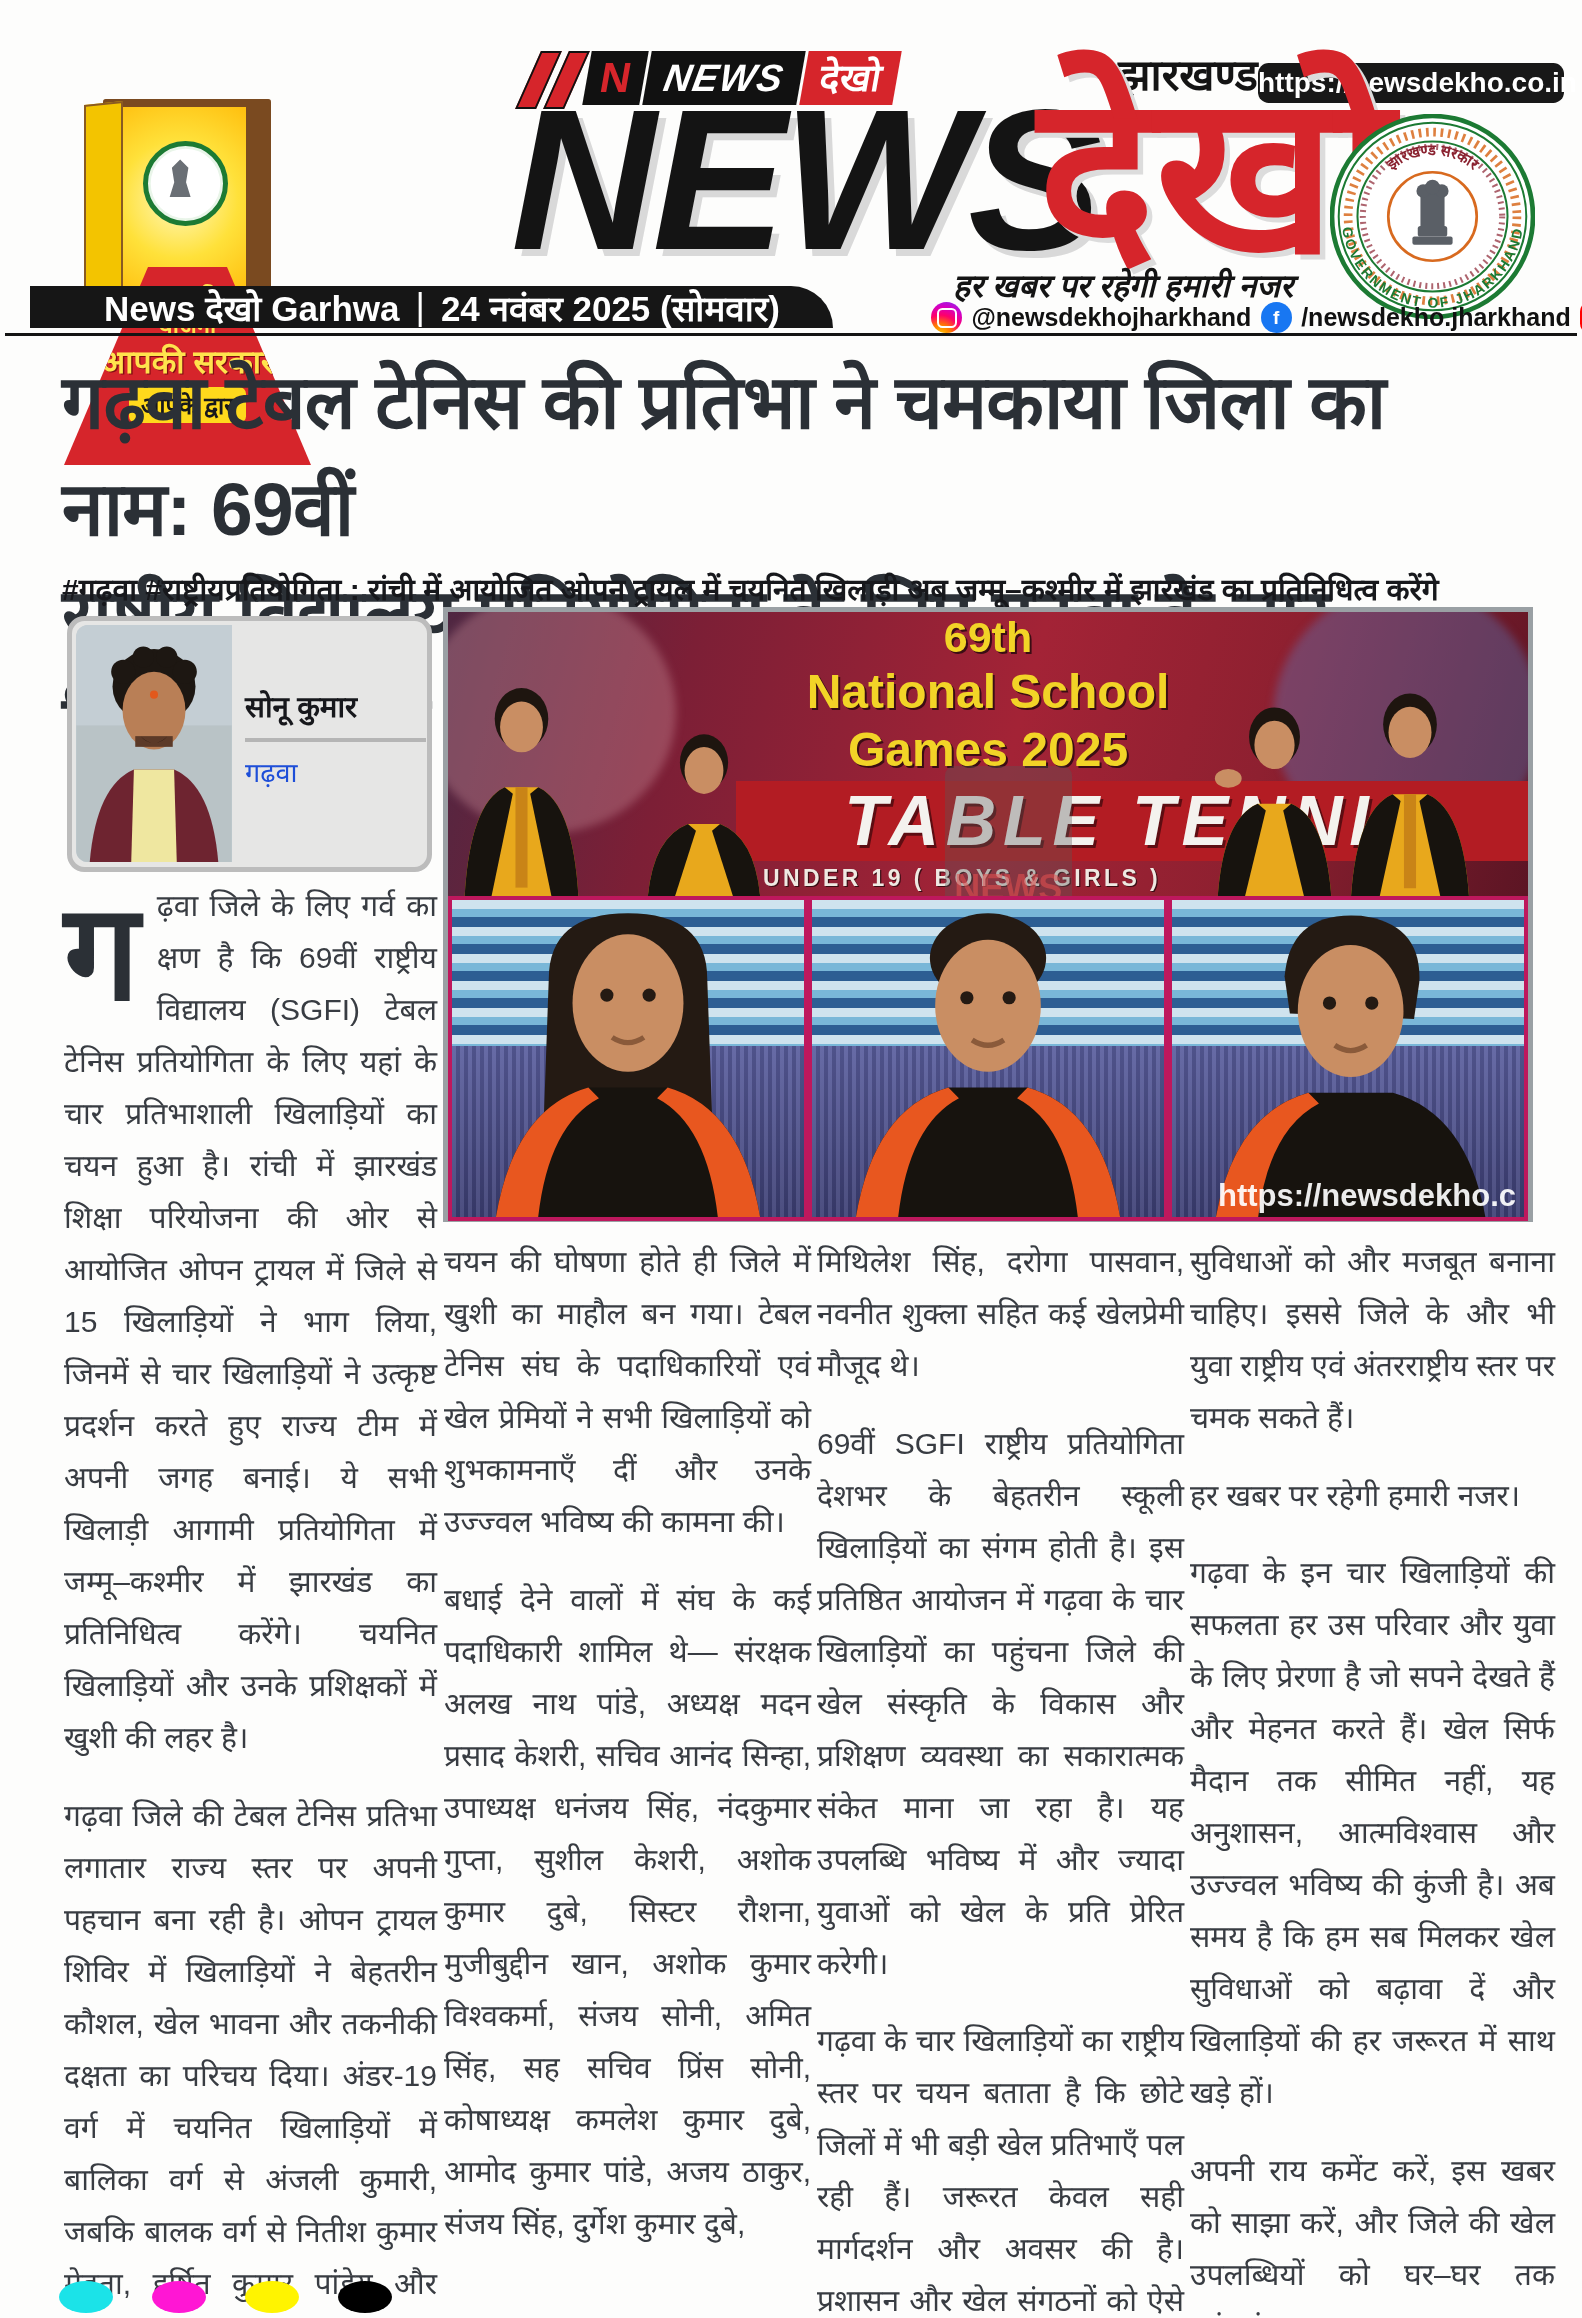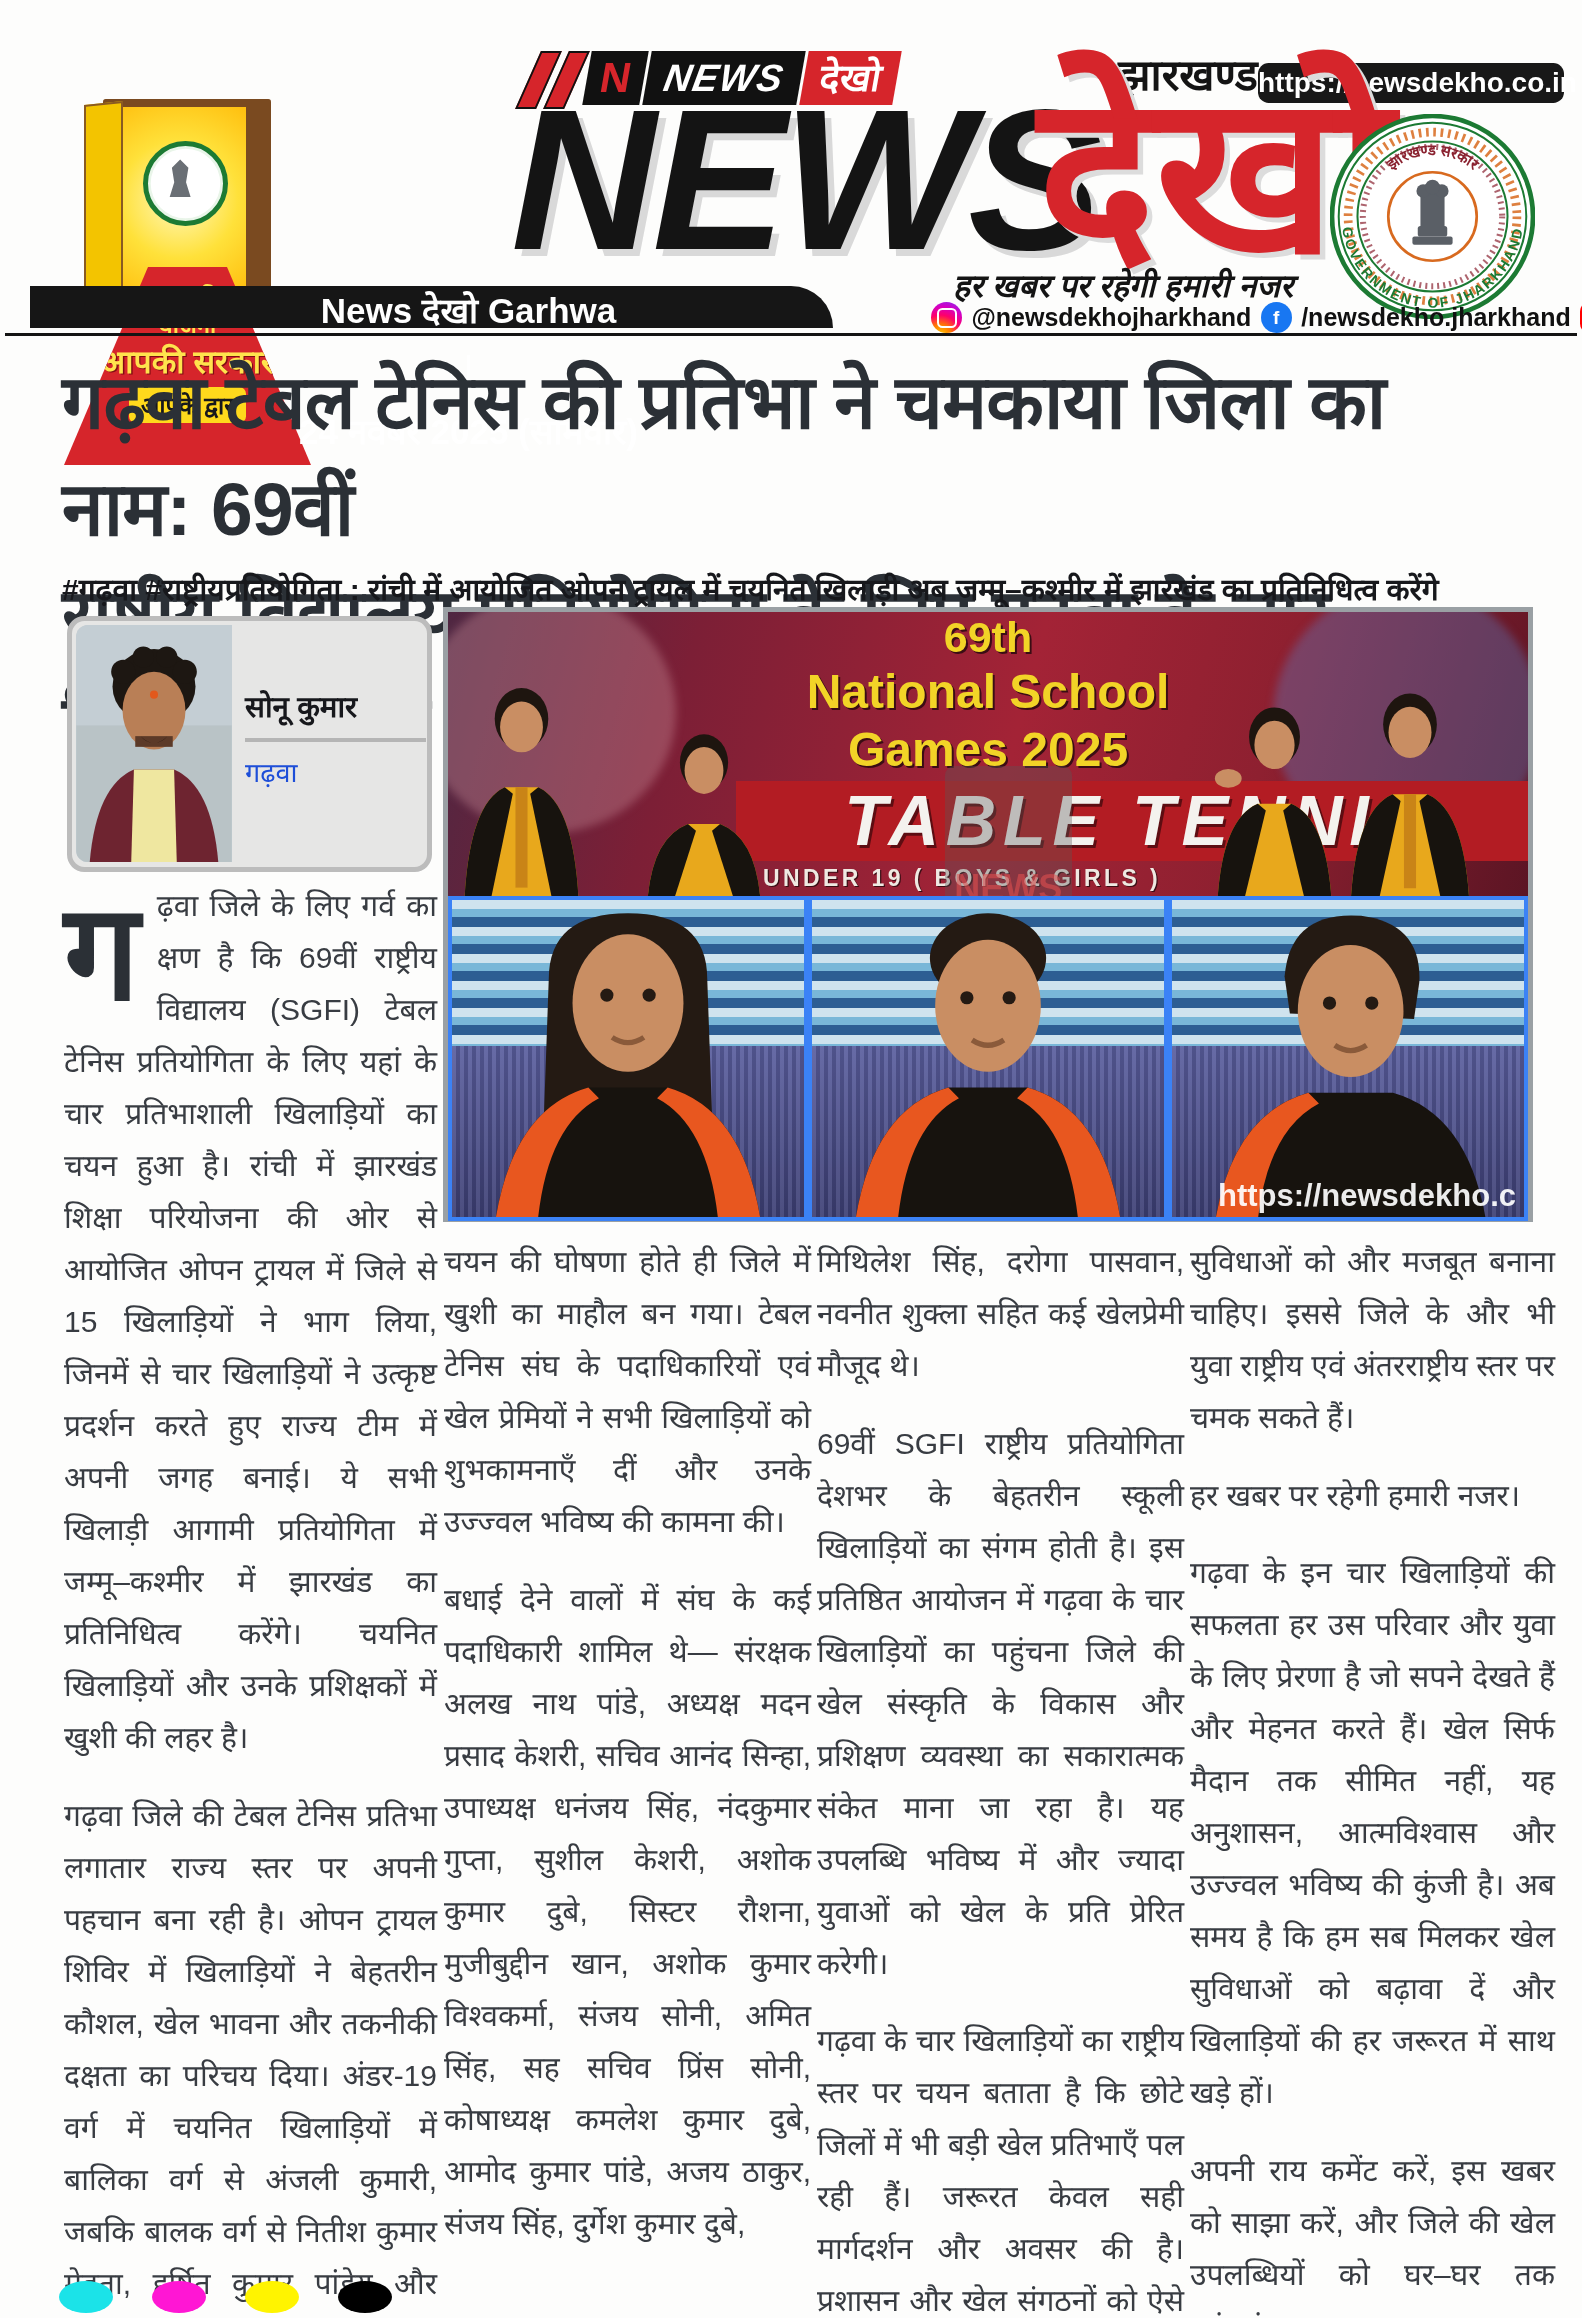--- a/index.html
+++ b/index.html
@@ -54,21 +54,21 @@
   .sicon{width:31px;height:31px;border-radius:50%;display:inline-flex;align-items:center;justify-content:center;
     color:#fff;font-weight:900;font-size:19px;flex:0 0 auto;}
   .sicon.insta{background:radial-gradient(circle at 30% 110%, #ffd600 0%, #ff7a00 28%, #ff0069 52%, #d300c5 74%, #7638fa 100%);}
   .sicon.insta::before{content:"";width:16px;height:16px;border:2.7px solid #fff;border-radius:5.4px;}
   .sicon.fb{background:#1877f2;}
   .sicon.yt{background:#ff0000;border-radius:9.4px;}
   .sicon.yt::before{content:"";border-left:10.7px solid #fff;border-top:6.7px solid transparent;border-bottom:6.7px solid transparent;}
 
   
   .date-bar{left:30px;top:286px;width:803px;height:42px;background:#161616;border-top-right-radius:47px;
-    color:#fff;display:flex;align-items:center;padding-left:74px;box-sizing:border-box;font-weight:bold;font-size:35px;gap:16px;flex-direction:column;}
+    color:#fff;display:flex;align-items:center;padding-left:74px;box-sizing:border-box;font-weight:bold;font-size:35px;gap:16px;}
   .date-bar .sep{font-weight:300;font-size:36px;}
   .top-rule{left:5.4px;top:333px;width:1572px;height:3.4px;background:#141414;}
 
   
   .headline{left:62px;top:349px;width:1468px;color:#2b3036;font-weight:bold;font-size:75px;line-height:107px;letter-spacing:-0.7px;}
   .subhead{left:62px;top:571px;width:1468px;color:#17181c;font-weight:bold;font-size:30px;line-height:38px;}
 
   
   .author-card{left:67px;top:616px;width:365px;height:256px;background:#e6e6e5;border:5.4px solid #bcbcbc;border-radius:17.4px;
     box-sizing:border-box;overflow:hidden;}
@@ -88,21 +88,21 @@
   .bt2{top:52px;font-size:48px;}
   .bt3{top:110px;font-size:48px;}
   .tt-strip{position:absolute;left:288px;top:169px;width:801px;height:80px;background:#b31c23;
     display:flex;align-items:center;justify-content:center;overflow:hidden;}
   .tt-strip span{color:#f4f2ee;font-weight:900;font-style:italic;font-size:70px;letter-spacing:6.7px;white-space:nowrap;text-shadow:2.7px 2.7px 0 #5d0d12;}
   .tt-sub{position:absolute;left:315px;top:253px;width:469px;color:#efe9e2;font-weight:bold;font-size:23px;letter-spacing:3.4px;text-shadow:1.3px 1.3px 0 #3a0d14;}
   .kid{position:absolute;}
   .watermark-center{position:absolute;left:46%;top:154px;width:127px;height:221px;background:rgba(90,90,90,.35);
     border-radius:9.4px;text-align:center;color:rgba(255,255,255,.55);}
   .watermark-center .wm1{font-weight:900;font-size:36px;margin-top:101px;color:rgba(230,80,80,.55);}
-  .collage-bottom{position:absolute;left:0;top:284px;width:100%;height:325px;background:#3b82f6;
+  .collage-bottom{position:absolute;left:0;top:284px;width:100%;height:325px;background:#be185d;
     display:flex;gap:8px;padding:4px;box-sizing:border-box;}
   .portrait-cell{position:relative;flex:1;overflow:hidden;
     background:
       repeating-linear-gradient(180deg,#cfe3ee 0 9.4px,#79b7d8 9.4px 17.4px,#2d5e93 17.4px 27px),
       #3d3f74;}
   .portrait-cell::after{content:"";position:absolute;left:0;top:46%;width:100%;height:54%;
     background:repeating-linear-gradient(90deg,rgba(255,255,255,.08) 0 4px,rgba(0,0,0,.12) 4px 8px),linear-gradient(#5a5e9e,#3d3f74);}
   .portrait-cell svg{position:relative;z-index:2;}
   .watermark-url{position:absolute;right:12px;bottom:6.7px;z-index:5;color:rgba(255,255,255,.92);font-size:31px;font-weight:600;}
 

